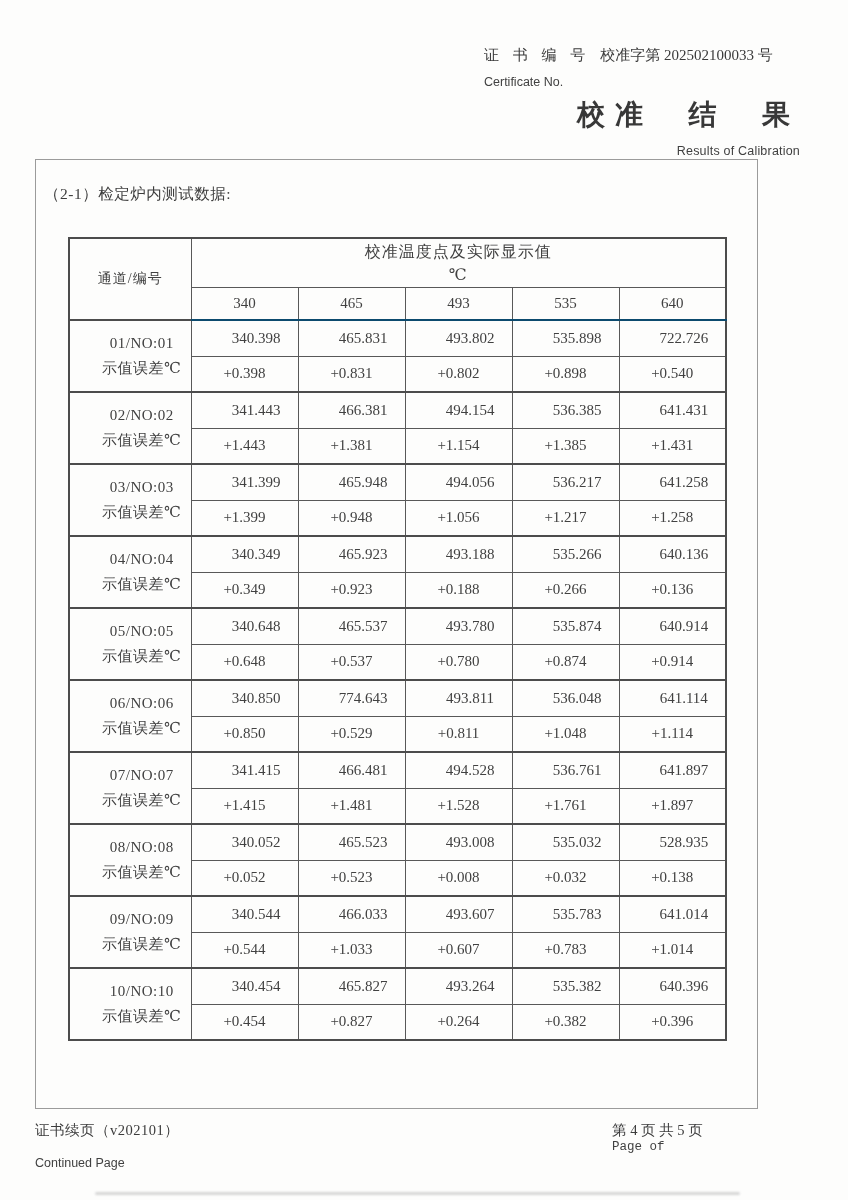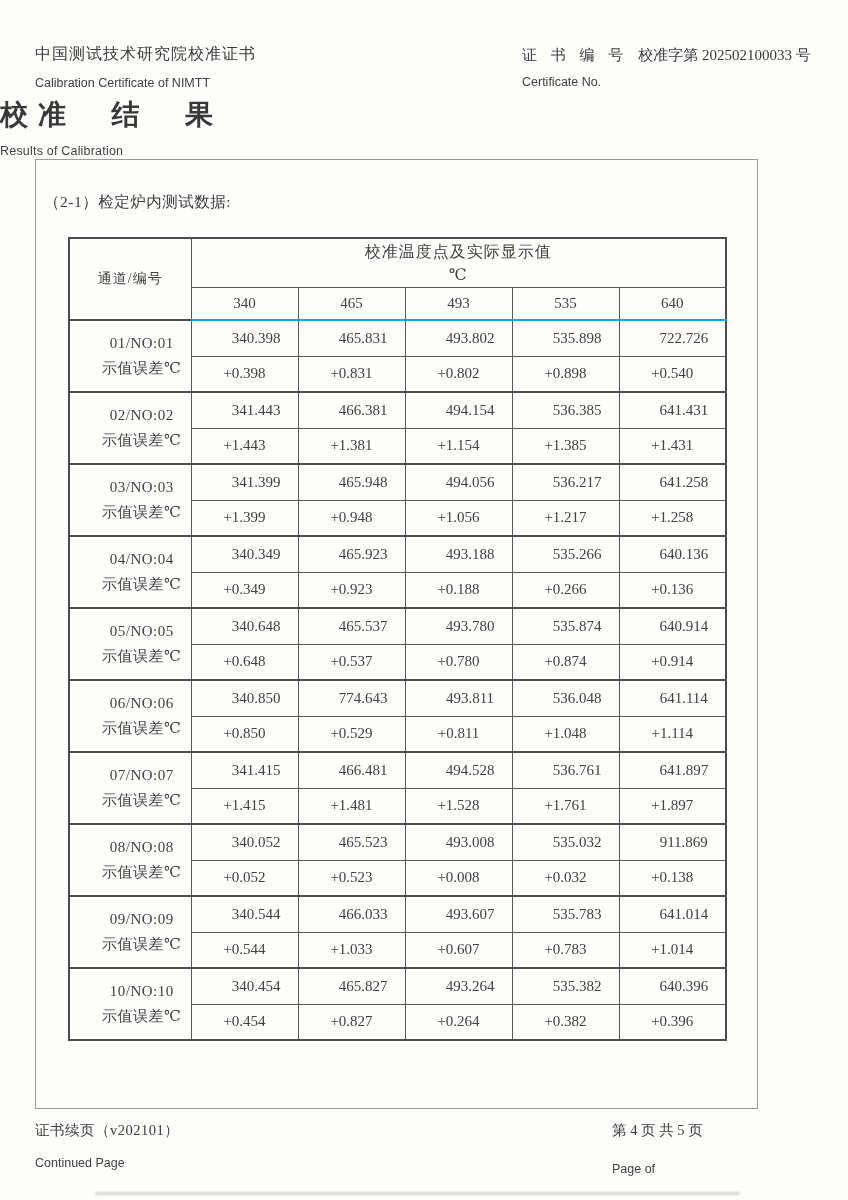--- a/index.html
+++ b/index.html
@@ -17,51 +17,51 @@
   
   .hdr-left { position: absolute; left: 35px; top: 44px; }
   .hdr-left .cn {
     font-family: "Liberation Sans", "DejaVu Sans", sans-serif;
     font-size: 16px; letter-spacing: 1px; color: #3a3a3a;
   }
   .hdr-left .en {
     font-family: "Liberation Sans", "DejaVu Sans", sans-serif;
     font-size: 12.5px; margin-top: 11px; color: #414141;
   }
-  .hdr-right { position: absolute; left: 522px; top: 46px; }
+  .hdr-right { position: absolute; left: 484px; top: 46px; }
   .hdr-right .cn-line {
     font-size: 15px; color: #3a3a3a; white-space: pre; display: flex;
   }
   .hdr-right .cert-label { letter-spacing: 5px; margin-right: 10px; }
   .hdr-right .en {
     font-family: "Liberation Sans", "DejaVu Sans", sans-serif;
     font-size: 12.5px; margin-top: 10px; color: #414141;
   }
 
   
-  .title-wrap { position: absolute; left: 0; top: 96px; width: 800px; text-align: left; }
+  .title-wrap { position: absolute; left: 0; top: 96px; width: 800px; text-align: right; }
   .title-cn {
     font-family: "Liberation Sans", "DejaVu Sans", sans-serif;
     font-size: 28px; font-weight: bold; color: #383838;
     letter-spacing: 10px; white-space: pre;
   }
   .title-en {
     font-family: "Liberation Sans", "DejaVu Sans", sans-serif;
     font-size: 12.5px; color: #3f3f3f; margin-top: 10px; letter-spacing: 0.2px;
   }
 
   
   .content-box {
     position: absolute; left: 35px; top: 159px;
     width: 723px; height: 950px;
     border: 1px solid #9b9b9b;
     background: transparent;
   }
   .section-label {
-    position: absolute; left: 8px; top: 32px;
+    position: absolute; left: 8px; top: 24px;
     font-size: 15.5px; color: #3c3c3c; letter-spacing: 0.5px;
   }
 
   
   .cal-table {
     position: absolute; left: 32px; top: 77px;
     width: 659px;
     border-collapse: collapse;
     table-layout: fixed;
     font-size: 15px;
@@ -70,58 +70,54 @@
   .cal-table th, .cal-table td {
     border: 1px solid #585858;
     text-align: center;
     vertical-align: middle;
     font-weight: normal;
     padding: 0;
   }
   .cal-table { border: 2px solid #4c4c4c; }
   .col-chan { width: 122px; }
   .thead-top th { height: 49px; }
-  .thead-sub th { height: 33px; border-bottom: 2px solid #0ea5e9; }
+  .thead-sub th { height: 33px; border-bottom: 2px solid #0c4a6e; }
   .span-head { line-height: 1.45; font-size: 16px; letter-spacing: 1px; }
   .chan-head { font-size: 14px; letter-spacing: 1px; }
   tbody td { height: 36px; }
   tbody tr.block-start td { border-top: 2px solid #4c4c4c; padding-left: 23px; }
   td.chan { line-height: 1.7; font-size: 15px; letter-spacing: 0.5px; }
   td.chan .chan-id { letter-spacing: 0.5px; }
 
   
   .ftr-left { position: absolute; left: 35px; top: 1121px; }
   .ftr-left .cn { font-size: 14.5px; color: #3c3c3c; letter-spacing: 0.5px; }
   .ftr-left .en {
     font-family: "Liberation Sans", "DejaVu Sans", sans-serif;
     font-size: 12.5px; color: #414141; margin-top: 16px;
   }
   .ftr-right { position: absolute; left: 612px; top: 1121px; }
   .ftr-right .cn { font-size: 14.5px; color: #3c3c3c; white-space: pre; }
   .ftr-right .en {
-    font-family: Liberation Sans, sans-serif;
-    font-size: 12.5px; color: #414141; margin-top: 22px;
+    font-family: Liberation Mono, monospace;
+    font-size: 12.5px; color: #414141; margin-top: 0;
   }
 
   
   .scan-artifact {
     position: absolute; left: 95px; top: 1192px;
     width: 645px; height: 3px;
     background: #c9c9c9; filter: blur(1px); opacity: .75; border-radius: 2px;
   }
 </style>
 </head>
 <body>
 
 <div class="page">
 
-  <div class="hdr-left">
-    <div class="cn">中国测试技术研究院校准证书</div>
-    <div class="en">Calibration Certificate of NIMTT</div>
-  </div>
 
   <div class="hdr-right">
     <div class="cn-line">
       <span class="cert-label">证 书 编 号</span>
       <span>校准字第 202502100033 号</span>
     </div>
     <div class="en">Certificate No.</div>
   </div>
 
   <div class="title-wrap">
@@ -286,21 +282,21 @@
           </tr>
           <tr class="block-start">
             <td rowspan="2" class="chan">
               <div class="chan-id">08/NO:08</div>
               <div class="chan-label">示值误差℃</div>
             </td>
             <td>340.052</td>
             <td>465.523</td>
             <td>493.008</td>
             <td>535.032</td>
-            <td>911.869</td>
+            <td>528.935</td>
           </tr>
           <tr>
             <td>+0.052</td>
             <td>+0.523</td>
             <td>+0.008</td>
             <td>+0.032</td>
             <td>+0.138</td>
           </tr>
           <tr class="block-start">
             <td rowspan="2" class="chan">

